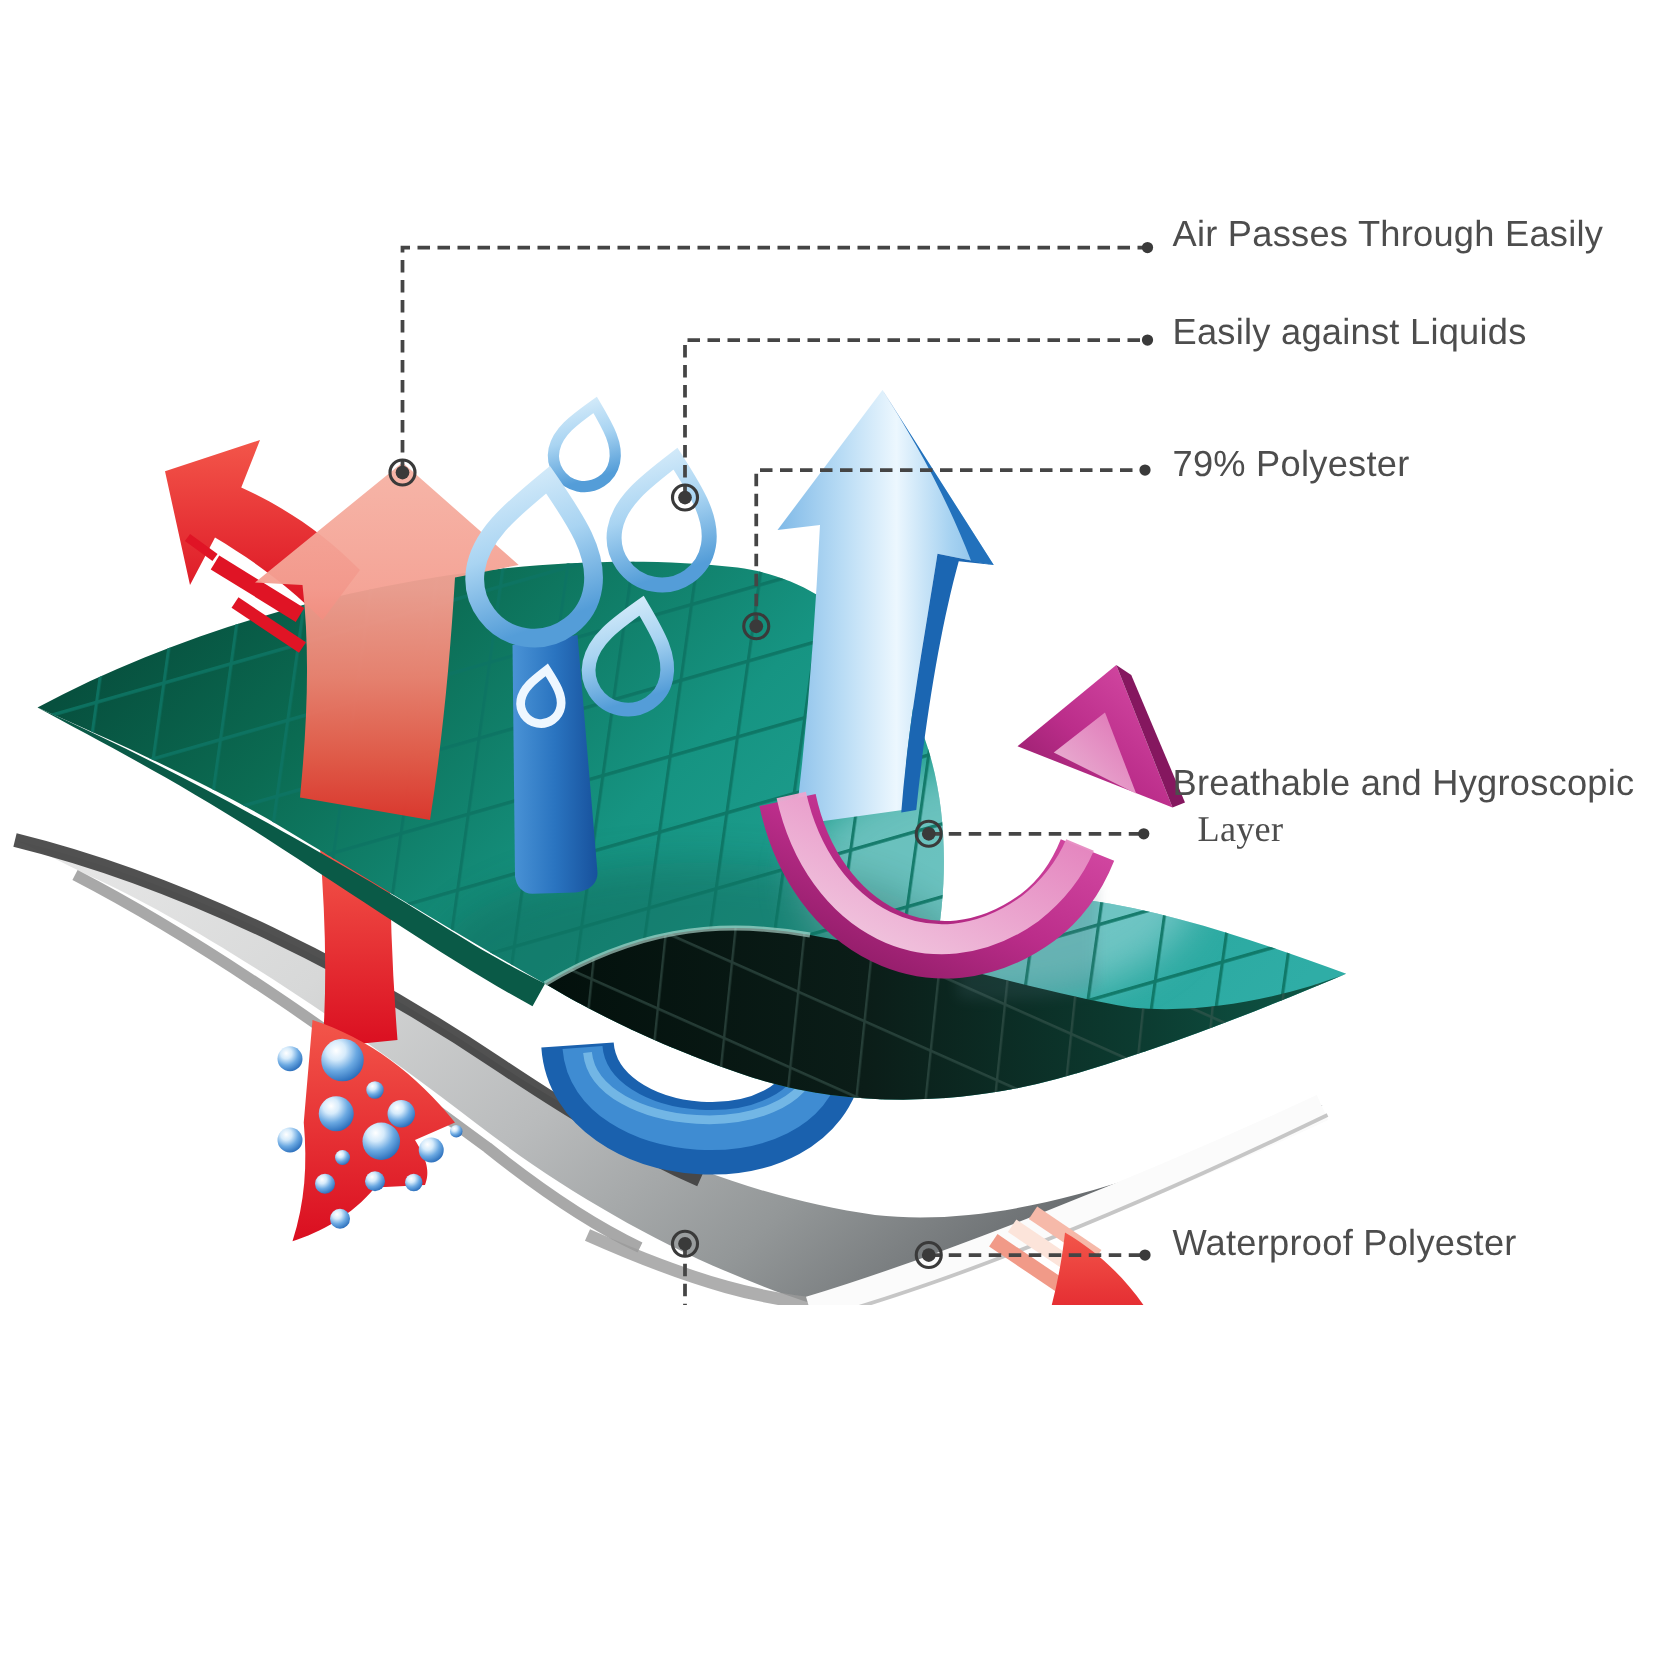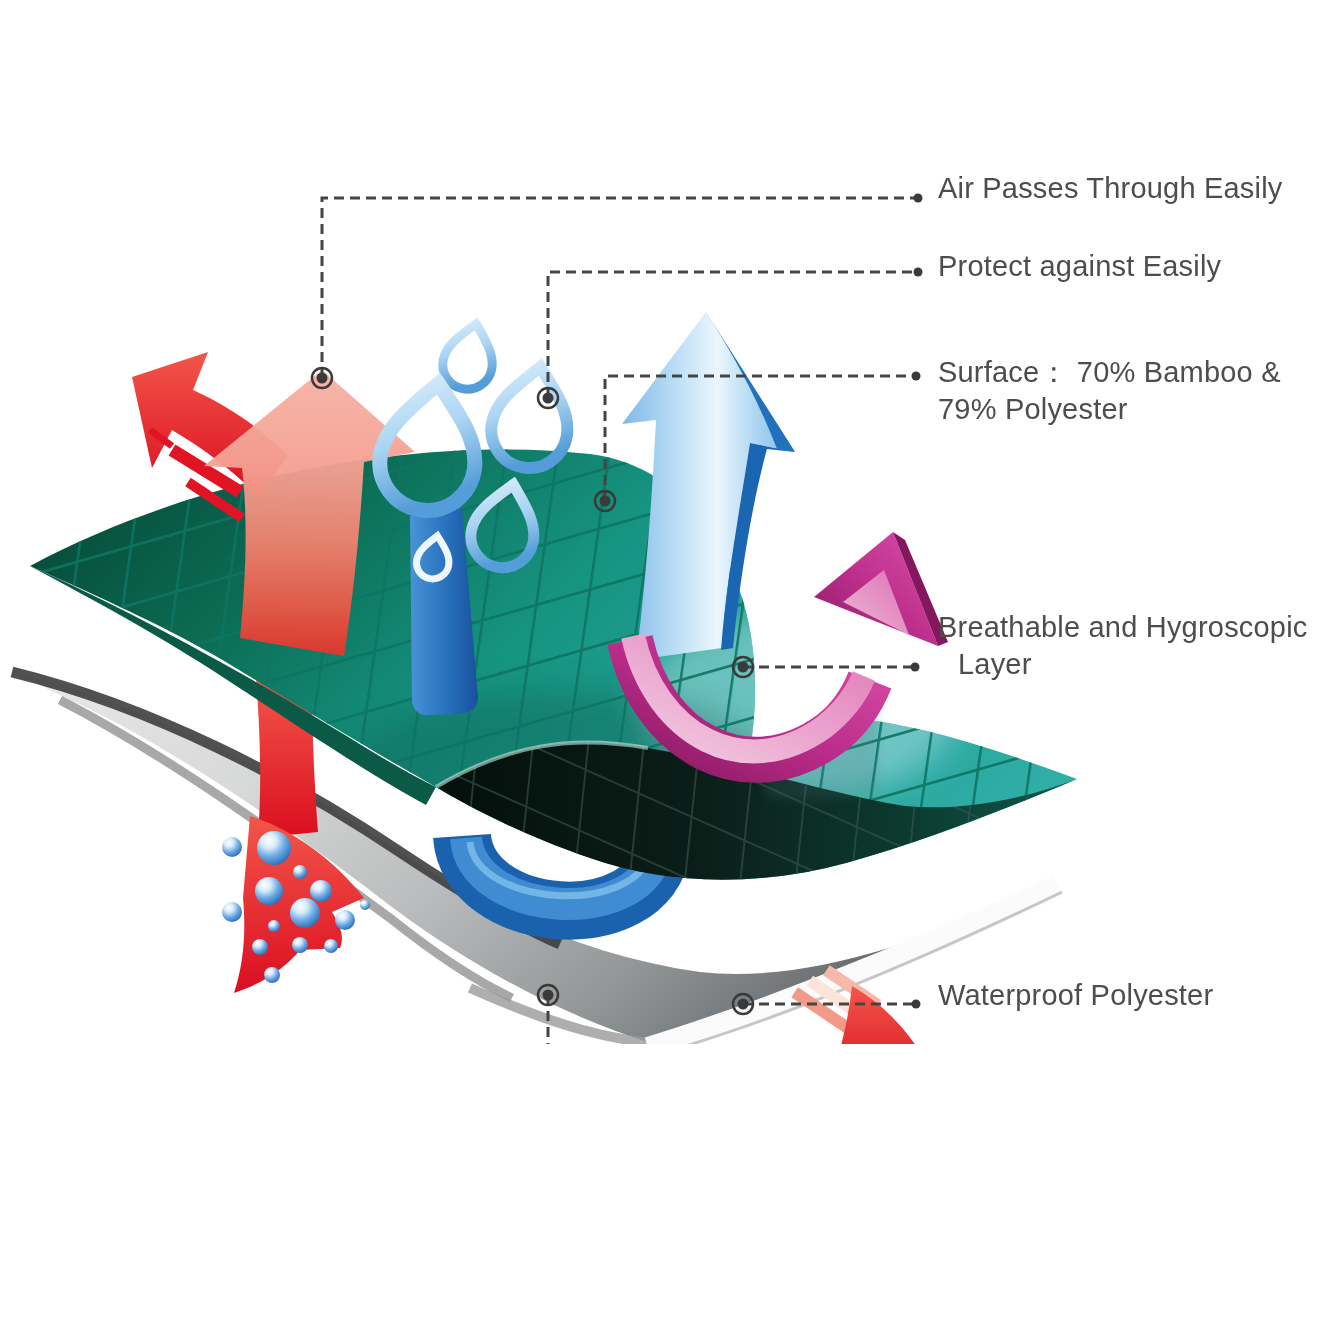--- a/index.html
+++ b/index.html
@@ -1,21 +1,21 @@
 <!DOCTYPE html>
 <html><head>
 <meta charset="utf-8">
 <style>
   html,body{margin:0;padding:0;background:#fff;}
   .stage{position:relative;width:1329px;height:1044px;background:#ffffff;overflow:hidden;
          font-family:"Liberation Sans", sans-serif;}
   .art{position:absolute;left:0;top:0;}
   .lbl{position:absolute;left:938px;color:#4d4d4d;font-size:29px;line-height:37px;
        letter-spacing:.2px;white-space:nowrap;}
-  .lbl .ind{padding-left:20px;}
+  .lbl .ind{padding-left:20px;font-family:Liberation Serif, serif;}
 </style>
 </head>
 <body>
 
 <div class="stage">
 
 <svg class="art" width="1329" height="1329" viewBox="0 0 1329 1329" xmlns="http://www.w3.org/2000/svg">
   <defs>
     <linearGradient id="tealG" x1="0" y1="0.3" x2="1" y2="0.7">
       <stop offset="0" stop-color="#07503e"></stop>
@@ -241,24 +241,23 @@
           <circle cx="916" cy="1004" r="4.5"></circle>
           <circle cx="916" cy="1119" r="4.5"></circle>
     </g>
   </g>
 </svg>
 
   <div class="lbl" style="top:170px">
     <div>Air Passes Through Easily</div>
   </div>
   <div class="lbl" style="top:248px">
-    <div>Protect against Easily</div>
+    <div>Easily against Liquids</div>
   </div>
   <div class="lbl" style="top:354px">
-    <div>Surface：  70% Bamboo &amp;</div>
     <div>79% Polyester</div>
   </div>
   <div class="lbl" style="top:609px">
     <div>Breathable and Hygroscopic</div>
     <div class="ind">Layer</div>
   </div>
   <div class="lbl" style="top:977px">
     <div>Waterproof Polyester</div>
   </div>
 </div>

